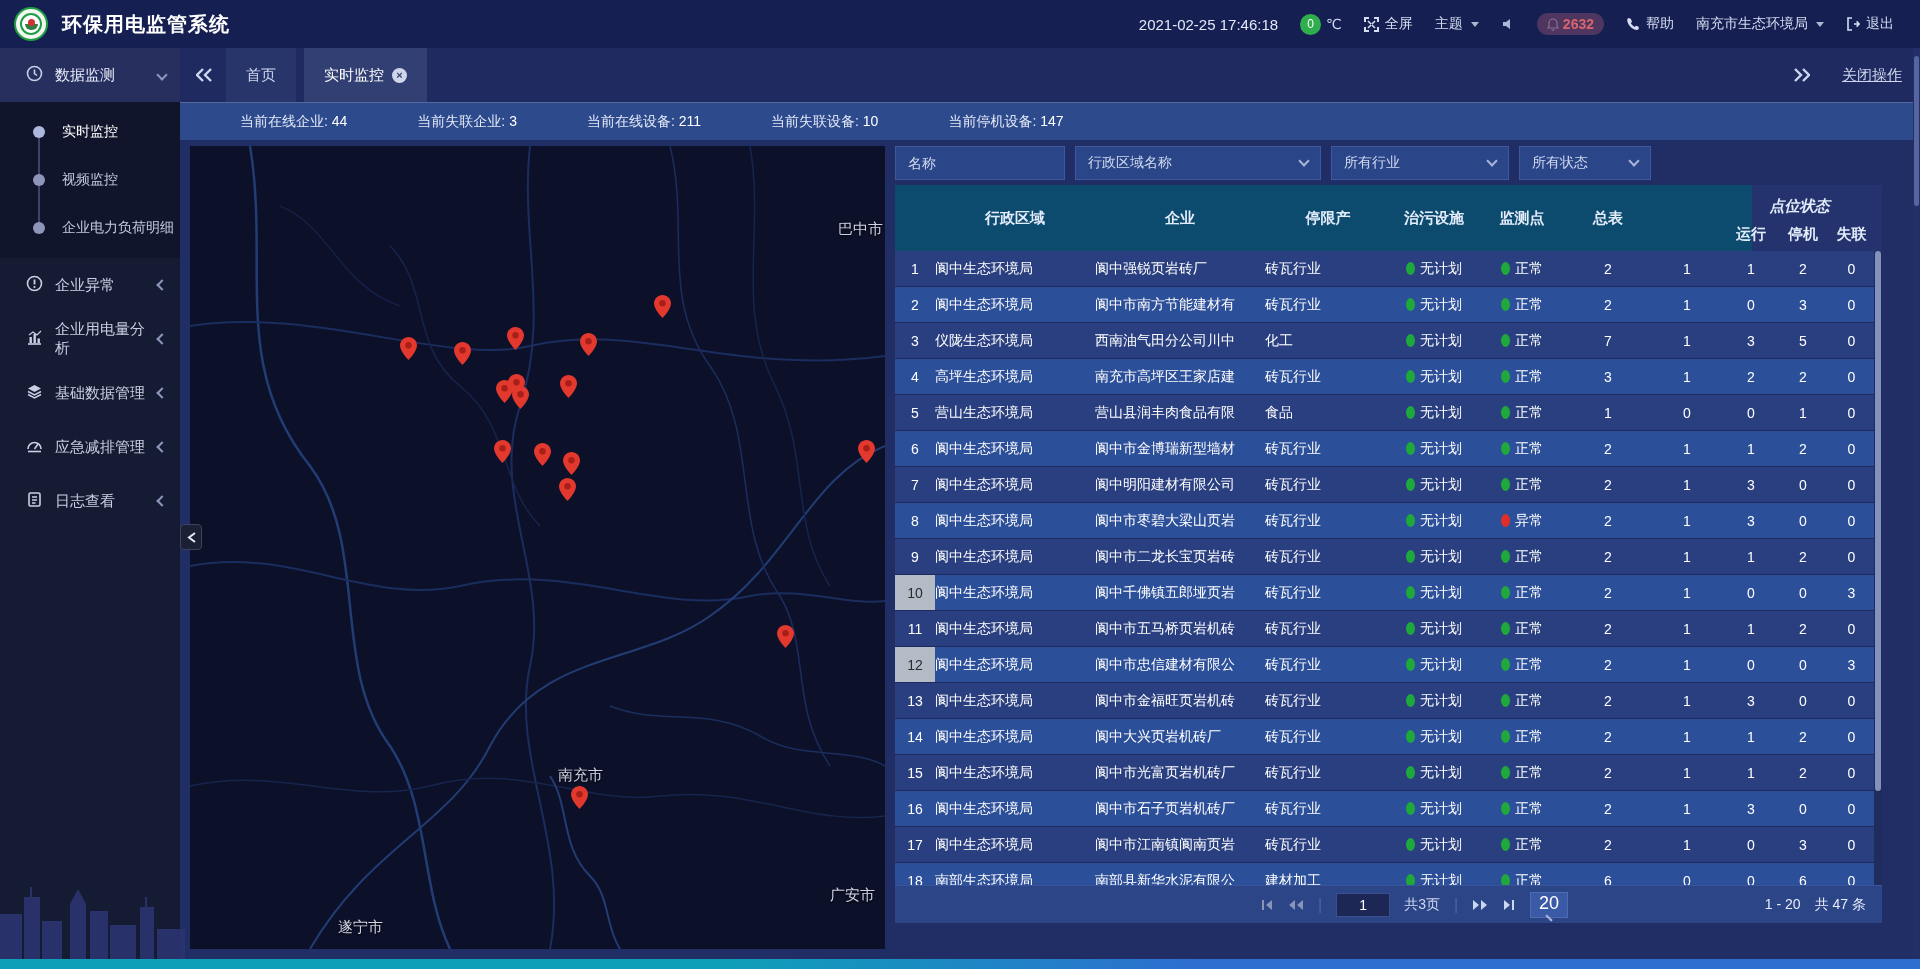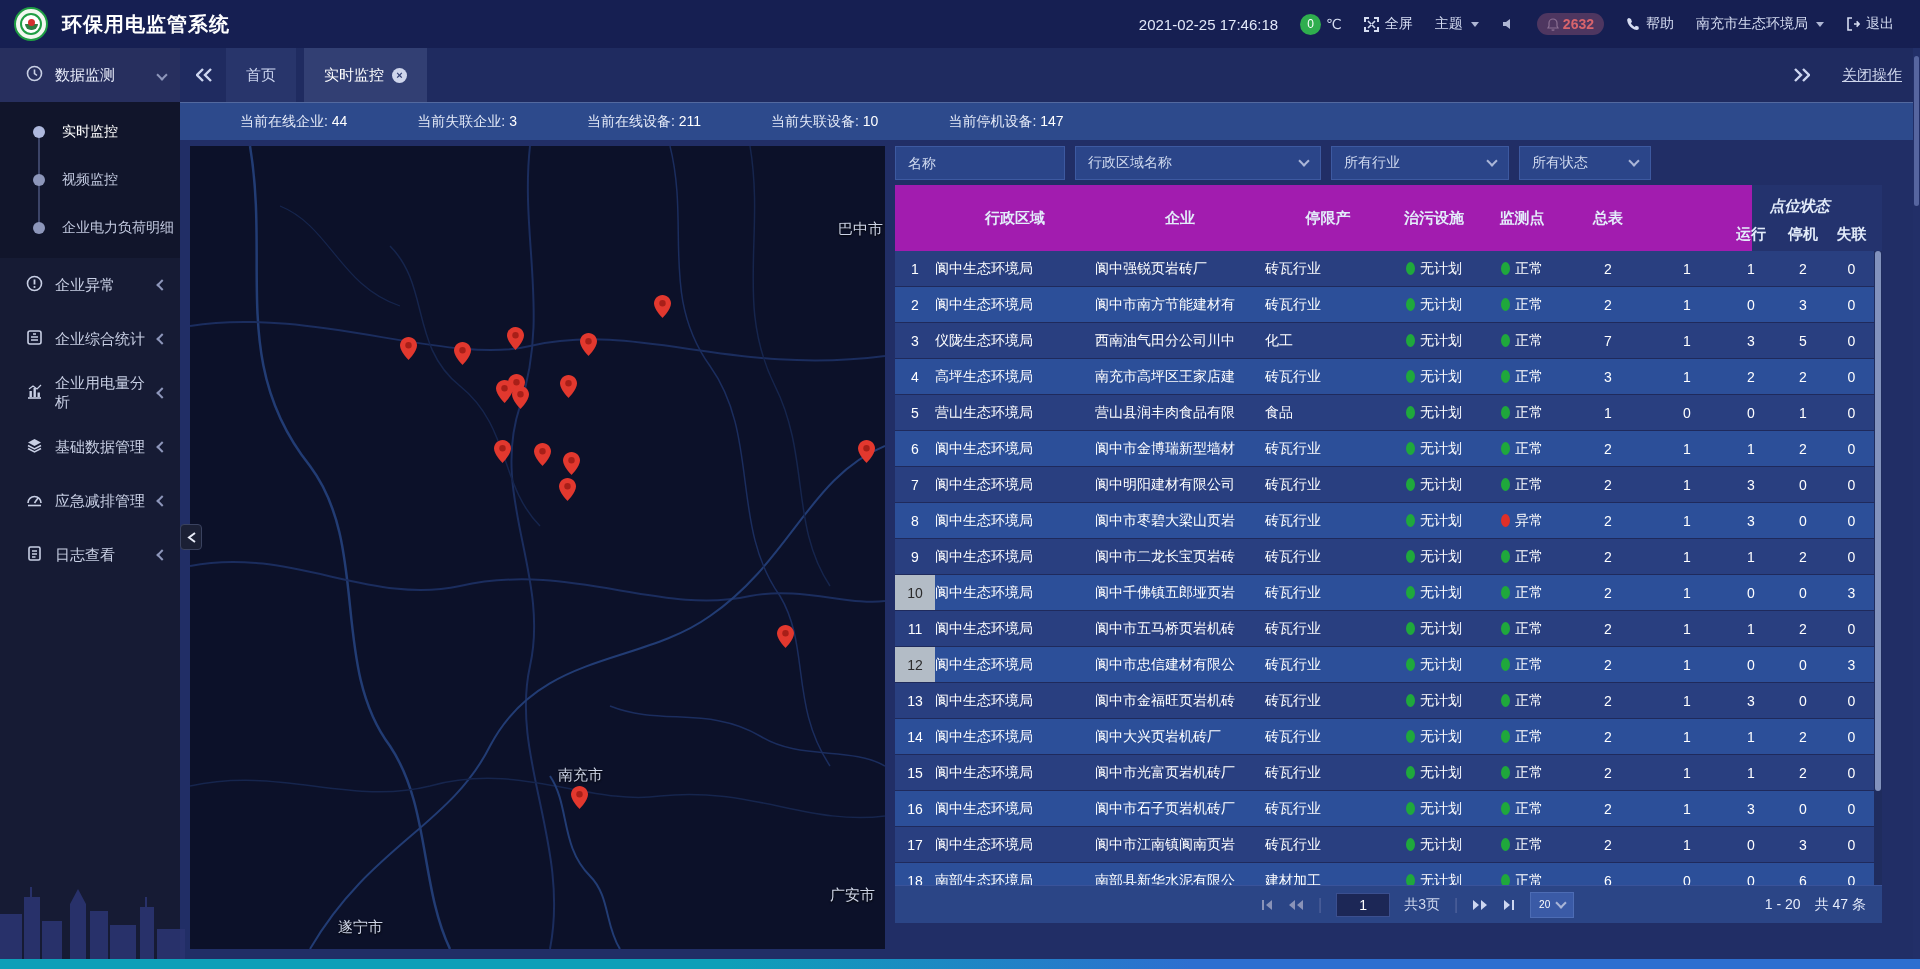--- a/index.html
+++ b/index.html
@@ -80,21 +80,21 @@
   .filter-input input { background:transparent; border:none; outline:none; color:#e8eefb; font-size:14px; width:100%;
     font-family:"Liberation Sans","DejaVu Sans",sans-serif; }
   .filter-input input::placeholder { color:#cfd9ef; opacity:1; }
   .sel-caret { width:8px; height:8px; border-right:2px solid #aab6d8; border-bottom:2px solid #aab6d8; transform:rotate(45deg); margin-top:-4px; }
 
   .table-panel { position:absolute; top:45px; left:0; width:987px; height:738px; background:#24336e; }
   .tbl-scroll { position:absolute; right:0; top:66px; width:8px; height:634px; background:#1f2c5e; }
   .tbl-scroll .thumb { position:absolute; top:0; left:1px; width:6px; height:540px; background:#8292bd; border-radius:3px; }
 
   .thead { display:grid; grid-template-columns:40px 160px 170px 126px 86px 90px 82px 76px 52px 52px 45px;
-    grid-template-rows:33px 33px; background:#a21caf; color:#e3ecfa; font-size:15px; font-weight:bold; width:857px; }
+    grid-template-rows:33px 33px; background:#0c4a6e; color:#e3ecfa; font-size:15px; font-weight:bold; width:857px; }
   .th { grid-row:1 / 3; display:flex; align-items:center; justify-content:center; }
   .th-group { grid-column:9 / 12; grid-row:1; display:flex; align-items:flex-end; justify-content:center; font-style:italic; padding-bottom:2px; }
   .th-sub { grid-row:2; display:flex; align-items:center; justify-content:center; }
 
   .tbody { width:979px; height:634px; overflow:hidden; }
   .trow { display:grid; grid-template-columns:40px 160px 170px 126px 86px 90px 82px 76px 52px 52px 45px;
     height:36px; color:#ffffff; font-size:14px; border-bottom:1px solid #1f2a5c; cursor:pointer; }
   .trow.odd  { background:#293f80; }
   .trow.even { background:#2c4f99; }
   .td { display:flex; align-items:center; justify-content:center; overflow:hidden; white-space:nowrap; }
@@ -103,22 +103,22 @@
   .dot { width:9px; height:13px; border-radius:50%; margin-right:5px; flex:none; }
   .dot.green { background:#1fa83c; }
   .dot.red { background:#e02f28; }
 
   .pagination { position:absolute; left:0; bottom:0; width:987px; height:38px; background:#2b4586; border-top:1px solid #3a539a;
     display:flex; align-items:center; color:#cfd8ee; font-size:14px; }
   .pg-center { position:absolute; left:365px; display:flex; align-items:center; gap:14px; }
   .pg-ico { display:flex; align-items:center; cursor:pointer; }
   .pg-sep { color:#51639c; font-size:16px; }
   .pg-input { width:54px; height:24px; background:#1c2756; border:1px solid #3b4f8f; color:#fff; text-align:center; font-size:14px; }
-  .pg-select { height:26px; background:#3a5aa6; border:1px solid #4d6cb4; color:#fff; font-size:10px; display:flex; align-items:center;
-    padding:0 8px; gap:7px; cursor:pointer; }
+  .pg-select { height:26px; background:#3a5aa6; border:1px solid #4d6cb4; color:#fff; font-size:18px; display:flex; align-items:center;
+    padding:0 8px; gap:7px; cursor:pointer;flex-direction:column; }
   .pg-range { margin-left:auto; padding-right:16px; color:#e6ecfb; display:flex; gap:14px; }
 
   .bottom-strip { position:absolute; left:0; bottom:0; width:1920px; height:10px; z-index:40;
     background:linear-gradient(90deg,#0e9fb8 0%,#0e9fb8 38%,#2d6fd0 62%,#2d6fd0 100%); }
   .page-scrollbar { position:absolute; right:0; top:48px; bottom:10px; width:7px; background:#222f68; z-index:35; }
   .page-scrollbar .thumb { position:absolute; top:8px; left:1px; width:5px; height:150px; background:#56659f; border-radius:3px; }
 </style>
 </head>
 <body>
 
@@ -192,28 +192,20 @@
         <div class="sb-sub-item">视频监控</div>
         <div class="sb-sub-item">企业电力负荷明细</div>
       </div>
       <div class="sb-group">
         <span class="icon-svg"><svg width="17" height="17" viewBox="0 0 17 17">
             <circle cx="8.5" cy="8.5" r="7" fill="none" stroke="#c8cfe4" stroke-width="1.6"></circle>
             <path d="M8.5 4.5v5" stroke="#c8cfe4" stroke-width="1.8"></path>
             <circle cx="8.5" cy="12" r="1.1" fill="#c8cfe4"></circle>
           </svg></span>
         <span class="sb-label">企业异常</span>
-        <span class="chev left"></span>
-      </div>
-      <div class="sb-group">
-        <span class="icon-svg"><svg width="17" height="17" viewBox="0 0 17 17">
-            <rect x="2" y="2" width="13" height="13" rx="2" fill="none" stroke="#c8cfe4" stroke-width="1.6"></rect>
-            <path d="M5 8h7M5 11h7M7 5h3" stroke="#c8cfe4" stroke-width="1.4"></path>
-          </svg></span>
-        <span class="sb-label">企业综合统计</span>
         <span class="chev left"></span>
       </div>
       <div class="sb-group">
         <span class="icon-svg"><svg width="17" height="17" viewBox="0 0 17 17">
             <path d="M2 15h13" stroke="#c8cfe4" stroke-width="1.6"></path>
             <rect x="3.5" y="8" width="2.4" height="6" fill="#c8cfe4"></rect>
             <rect x="7.5" y="5" width="2.4" height="9" fill="#c8cfe4"></rect>
             <rect x="11.5" y="9.5" width="2.4" height="4.5" fill="#c8cfe4"></rect>
             <path d="M3 6l4-3 4 3 4-4" stroke="#c8cfe4" stroke-width="1.2" fill="none"></path>
           </svg></span>

